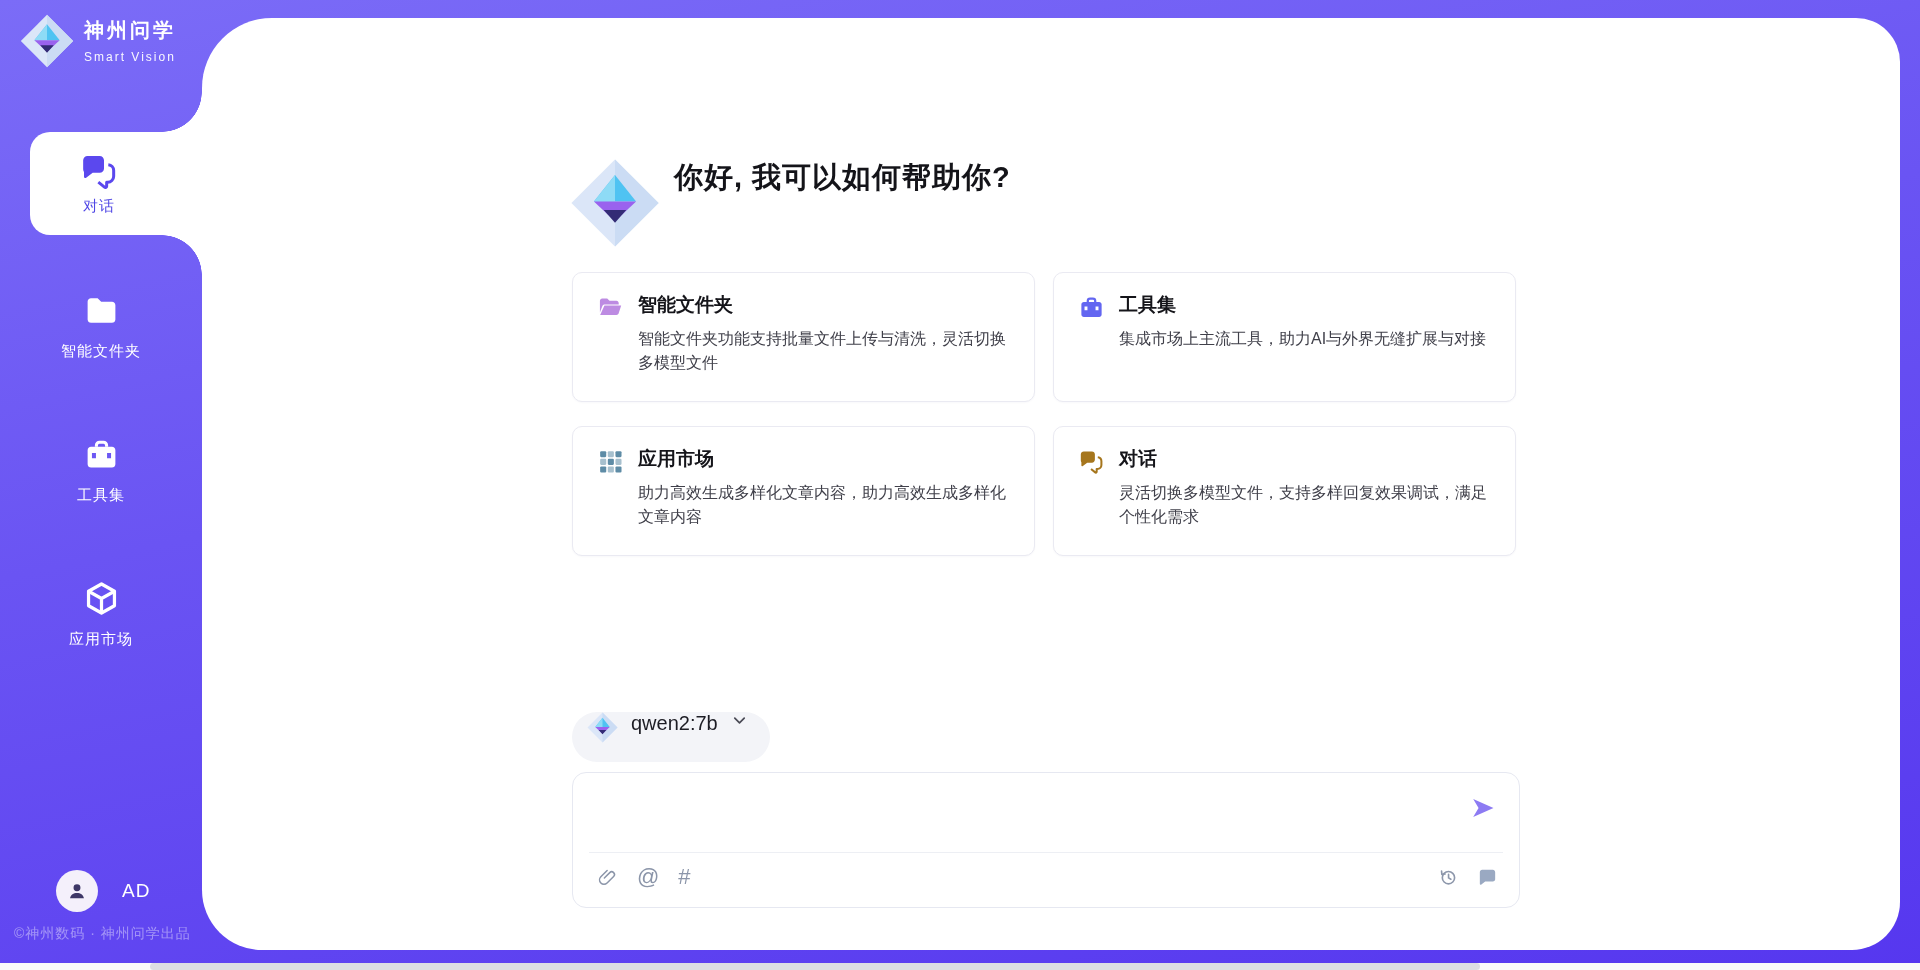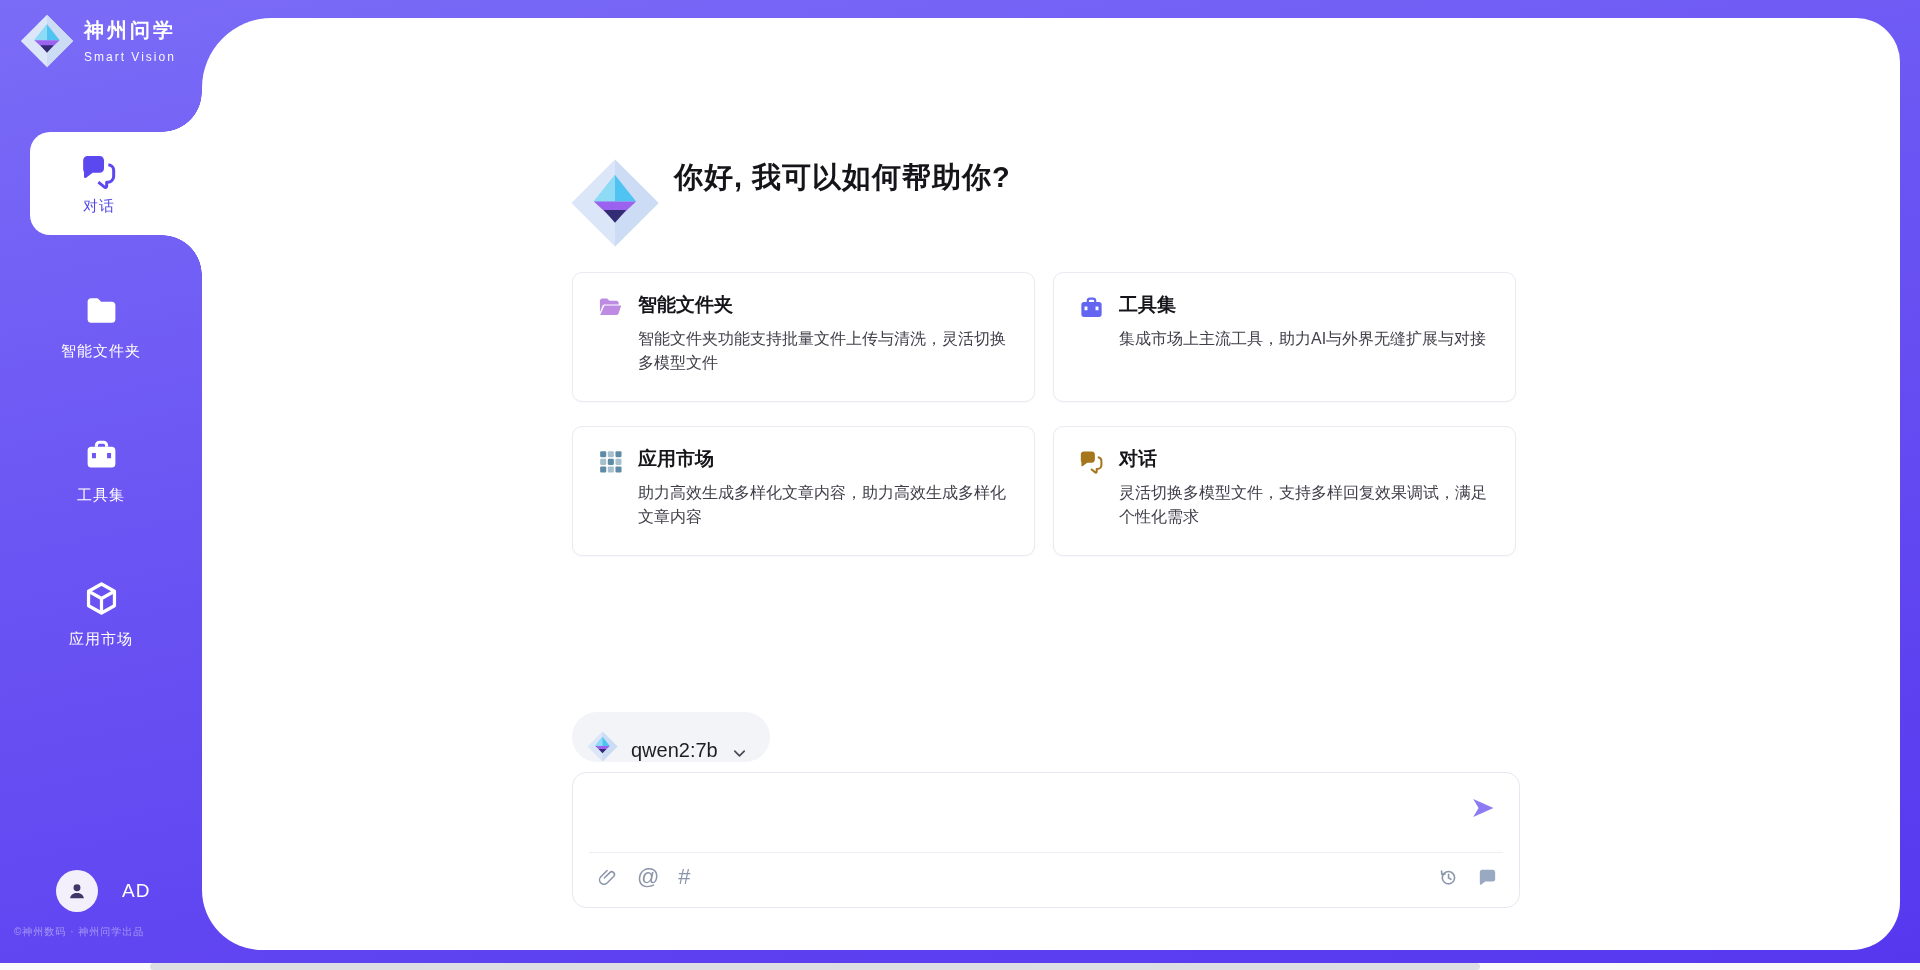--- a/index.html
+++ b/index.html
@@ -29,40 +29,40 @@
   }
   .nav-active-blob svg { width:40px; height:40px; color:#5b48ee; }
   .nav-active-blob .nav-label { margin-top:6px; font-size:15px; color:#4f46e5; letter-spacing:1px; }
   .curve { position:absolute; width:40px; height:40px; }
   .curve-top { left:162px; top:92px; background:radial-gradient(circle 40px at 0 0, rgba(0,0,0,0) 39.5px, #fff 40px); }
   .curve-bottom { left:162px; top:235px; background:radial-gradient(circle 40px at 0 100%, rgba(0,0,0,0) 39.5px, #fff 40px); }
   .user-row { position:absolute; left:56px; top:870px; display:flex; align-items:center; gap:24px; cursor:pointer; }
   .avatar { width:42px; height:42px; border-radius:50%; background:#f4f0fb; display:flex; align-items:center; justify-content:center; }
   .avatar svg { width:26px; height:26px; color:#3e3767; }
   .user-name { color:#fff; font-size:19px; letter-spacing:1px; }
-  .sidebar-footer { position:absolute; left:14px; top:925px; color:rgba(255,255,255,.42); font-size:10px; letter-spacing:1px; }
+  .sidebar-footer { position:absolute; left:14px; top:925px; color:rgba(255,255,255,.42); font-size:14px; letter-spacing:1px; }
   
   .greeting { position:absolute; left:570px; top:158px; display:flex; align-items:flex-start; gap:14px; }
   .greeting svg { width:90px; height:90px; }
   .greeting-title { font-size:29px; font-weight:bold; color:#141419; letter-spacing:1px; }
   
   .cards { position:absolute; left:572px; top:272px; width:948px; display:grid; grid-template-columns:463px 463px; column-gap:18px; row-gap:24px; }
   .card {
     height:130px; background:#fff; border:1px solid #eaeaf2; border-radius:10px;
     padding:19px 22px 0 24px; display:flex; gap:14px; cursor:pointer;
     box-shadow:0 1px 2px rgba(40,40,80,.03);
   }
   .card-icon { flex:0 0 27px; margin-top:2px; }
   .card-icon svg { width:27px; height:27px; }
   .card-title { font-size:19px; font-weight:bold; color:#15151a; }
   .card-desc { margin-top:9px; font-size:16px; color:#40404a; line-height:1.5; }
   
   .model-pill {
     position:absolute; left:572px; top:712px; height:50px; border-radius:26px;
-    background:#f3f4f8; display:flex; align-items:flex-end; gap:13px; padding:0 22px 0 15px; cursor:pointer;
+    background:#f3f4f8; display:flex; align-items:flex-start; gap:13px; padding:0 22px 0 15px; cursor:pointer;
   }
   .model-pill svg.logo { width:31px; height:31px; }
   .model-name { font-size:20px; color:#1d1d24; }
   .model-pill .chev { width:17px; height:17px; color:#4a4a55; }
   
   .composer {
     position:absolute; left:572px; top:772px; width:948px; height:136px;
     background:#fff; border:1px solid #e6e8f1; border-radius:14px;
   }
   .composer textarea {

